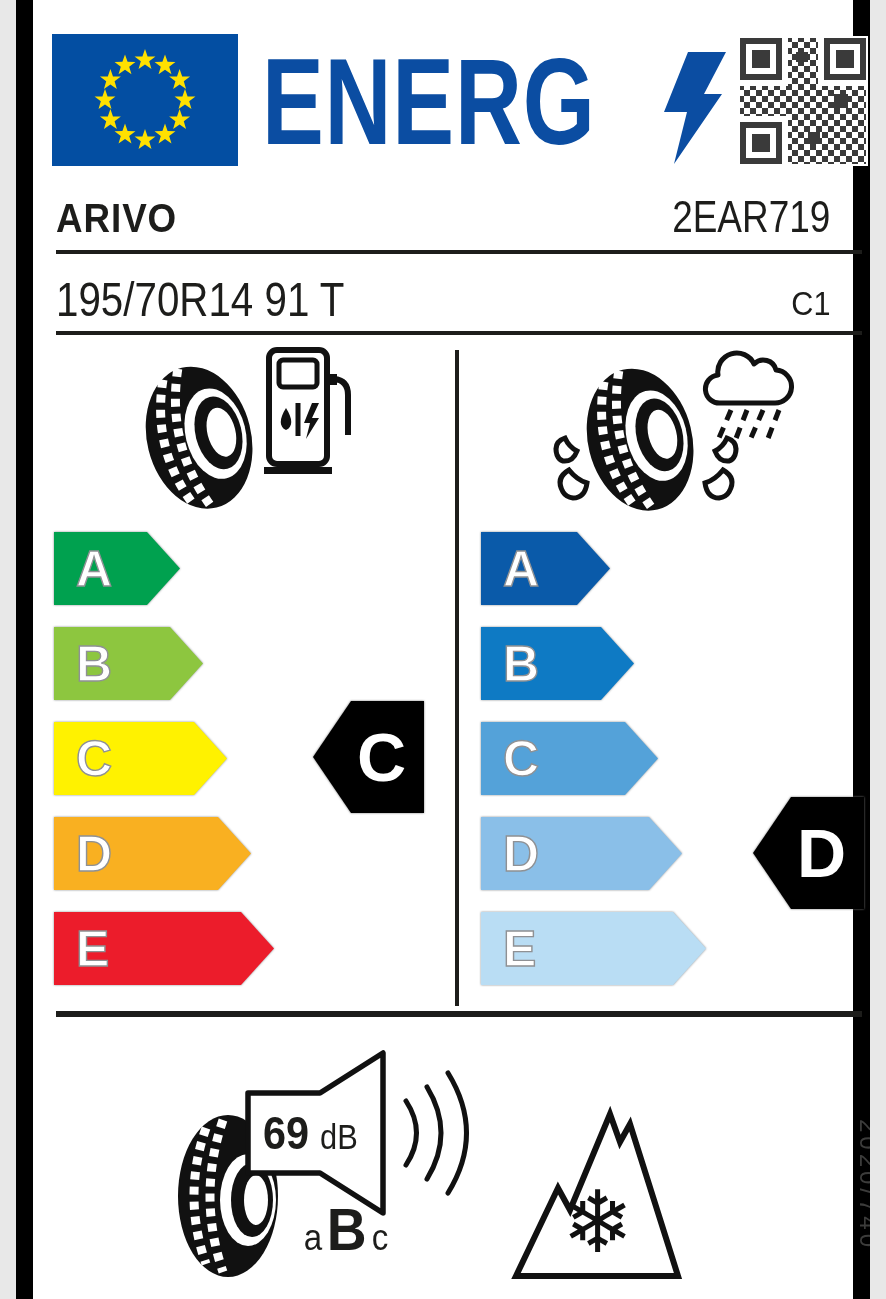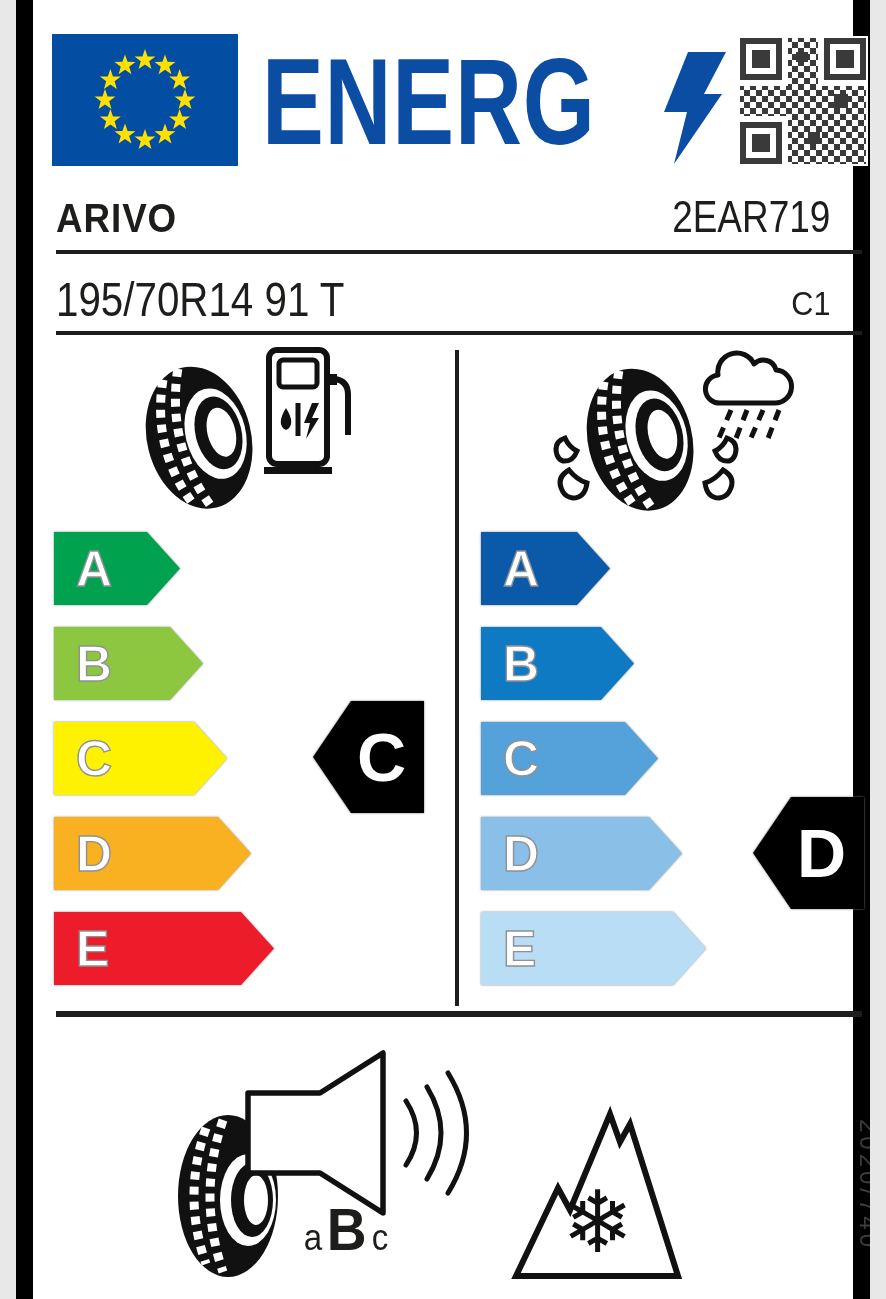--- a/index.html
+++ b/index.html
@@ -280,20 +280,24 @@
   <div class="pic" style="left:225px;top:1045px;">
     <svg width="245" height="180" viewBox="0 0 245 180">
       <path d="M7,48 H79 L142,8 V168 L79,128 H7 Z" fill="#fff" stroke="#111" stroke-width="5.5" stroke-linejoin="round"></path>
       <g stroke="#111" stroke-width="5" fill="none" stroke-linecap="round">
         <path d="M165,56 Q186,88 165,120"></path>
         <path d="M186,42 Q214,88 186,134"></path>
         <path d="M207,28 Q244,88 207,148"></path>
       </g>
     </svg>
   </div>
+  <div class="noise-db">
+    <span class="val">69</span>
+    <span class="unit">dB</span>
+  </div>
   <div class="noise-abc">
     <span class="s">a</span>
     <span class="b">B</span>
     <span class="s">c</span>
   </div>
 
   <div class="pic" style="left:490px;top:1092px;">
     <svg width="180" height="192" viewBox="0 0 180 192">
       <path d="M10,184 L52,96 L64,118 L104,22 L114,50 L124,32 L172,184 Z" fill="#fff" stroke="#111" stroke-width="6" stroke-linejoin="miter"></path>
       <text x="92" y="160" text-anchor="middle" font-size="86" font-family="DejaVu Sans, sans-serif" fill="#111">❄</text>

